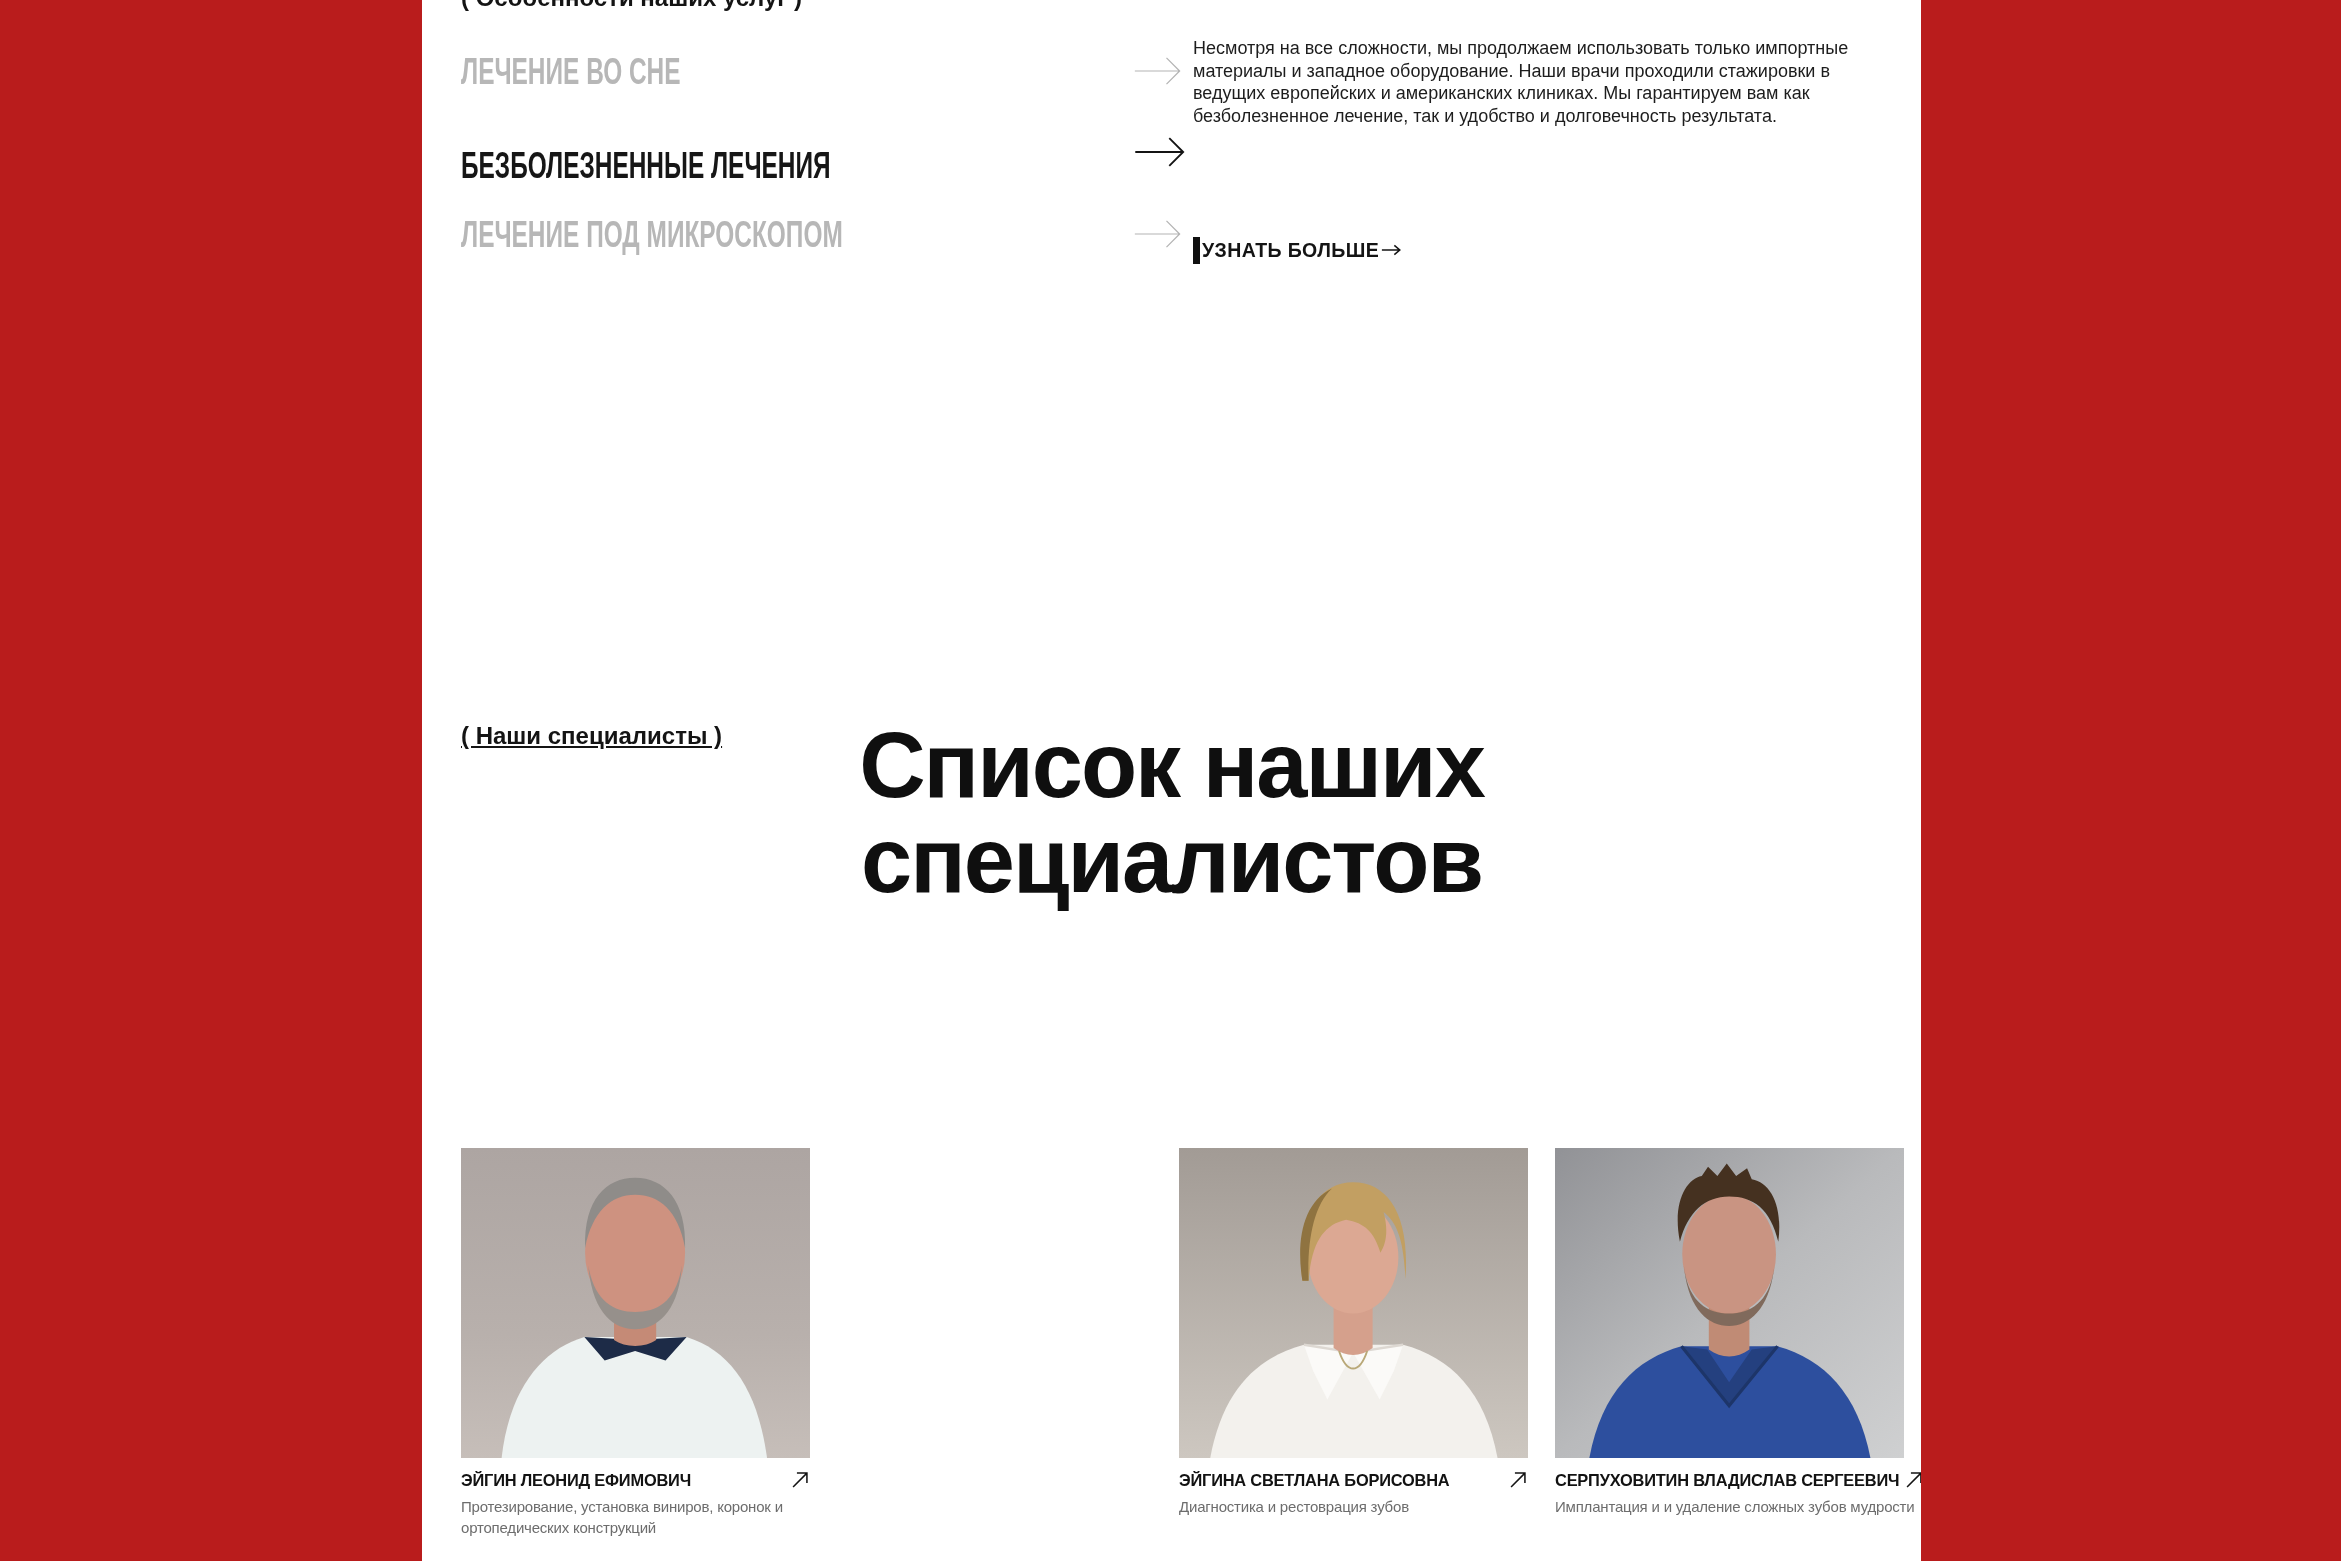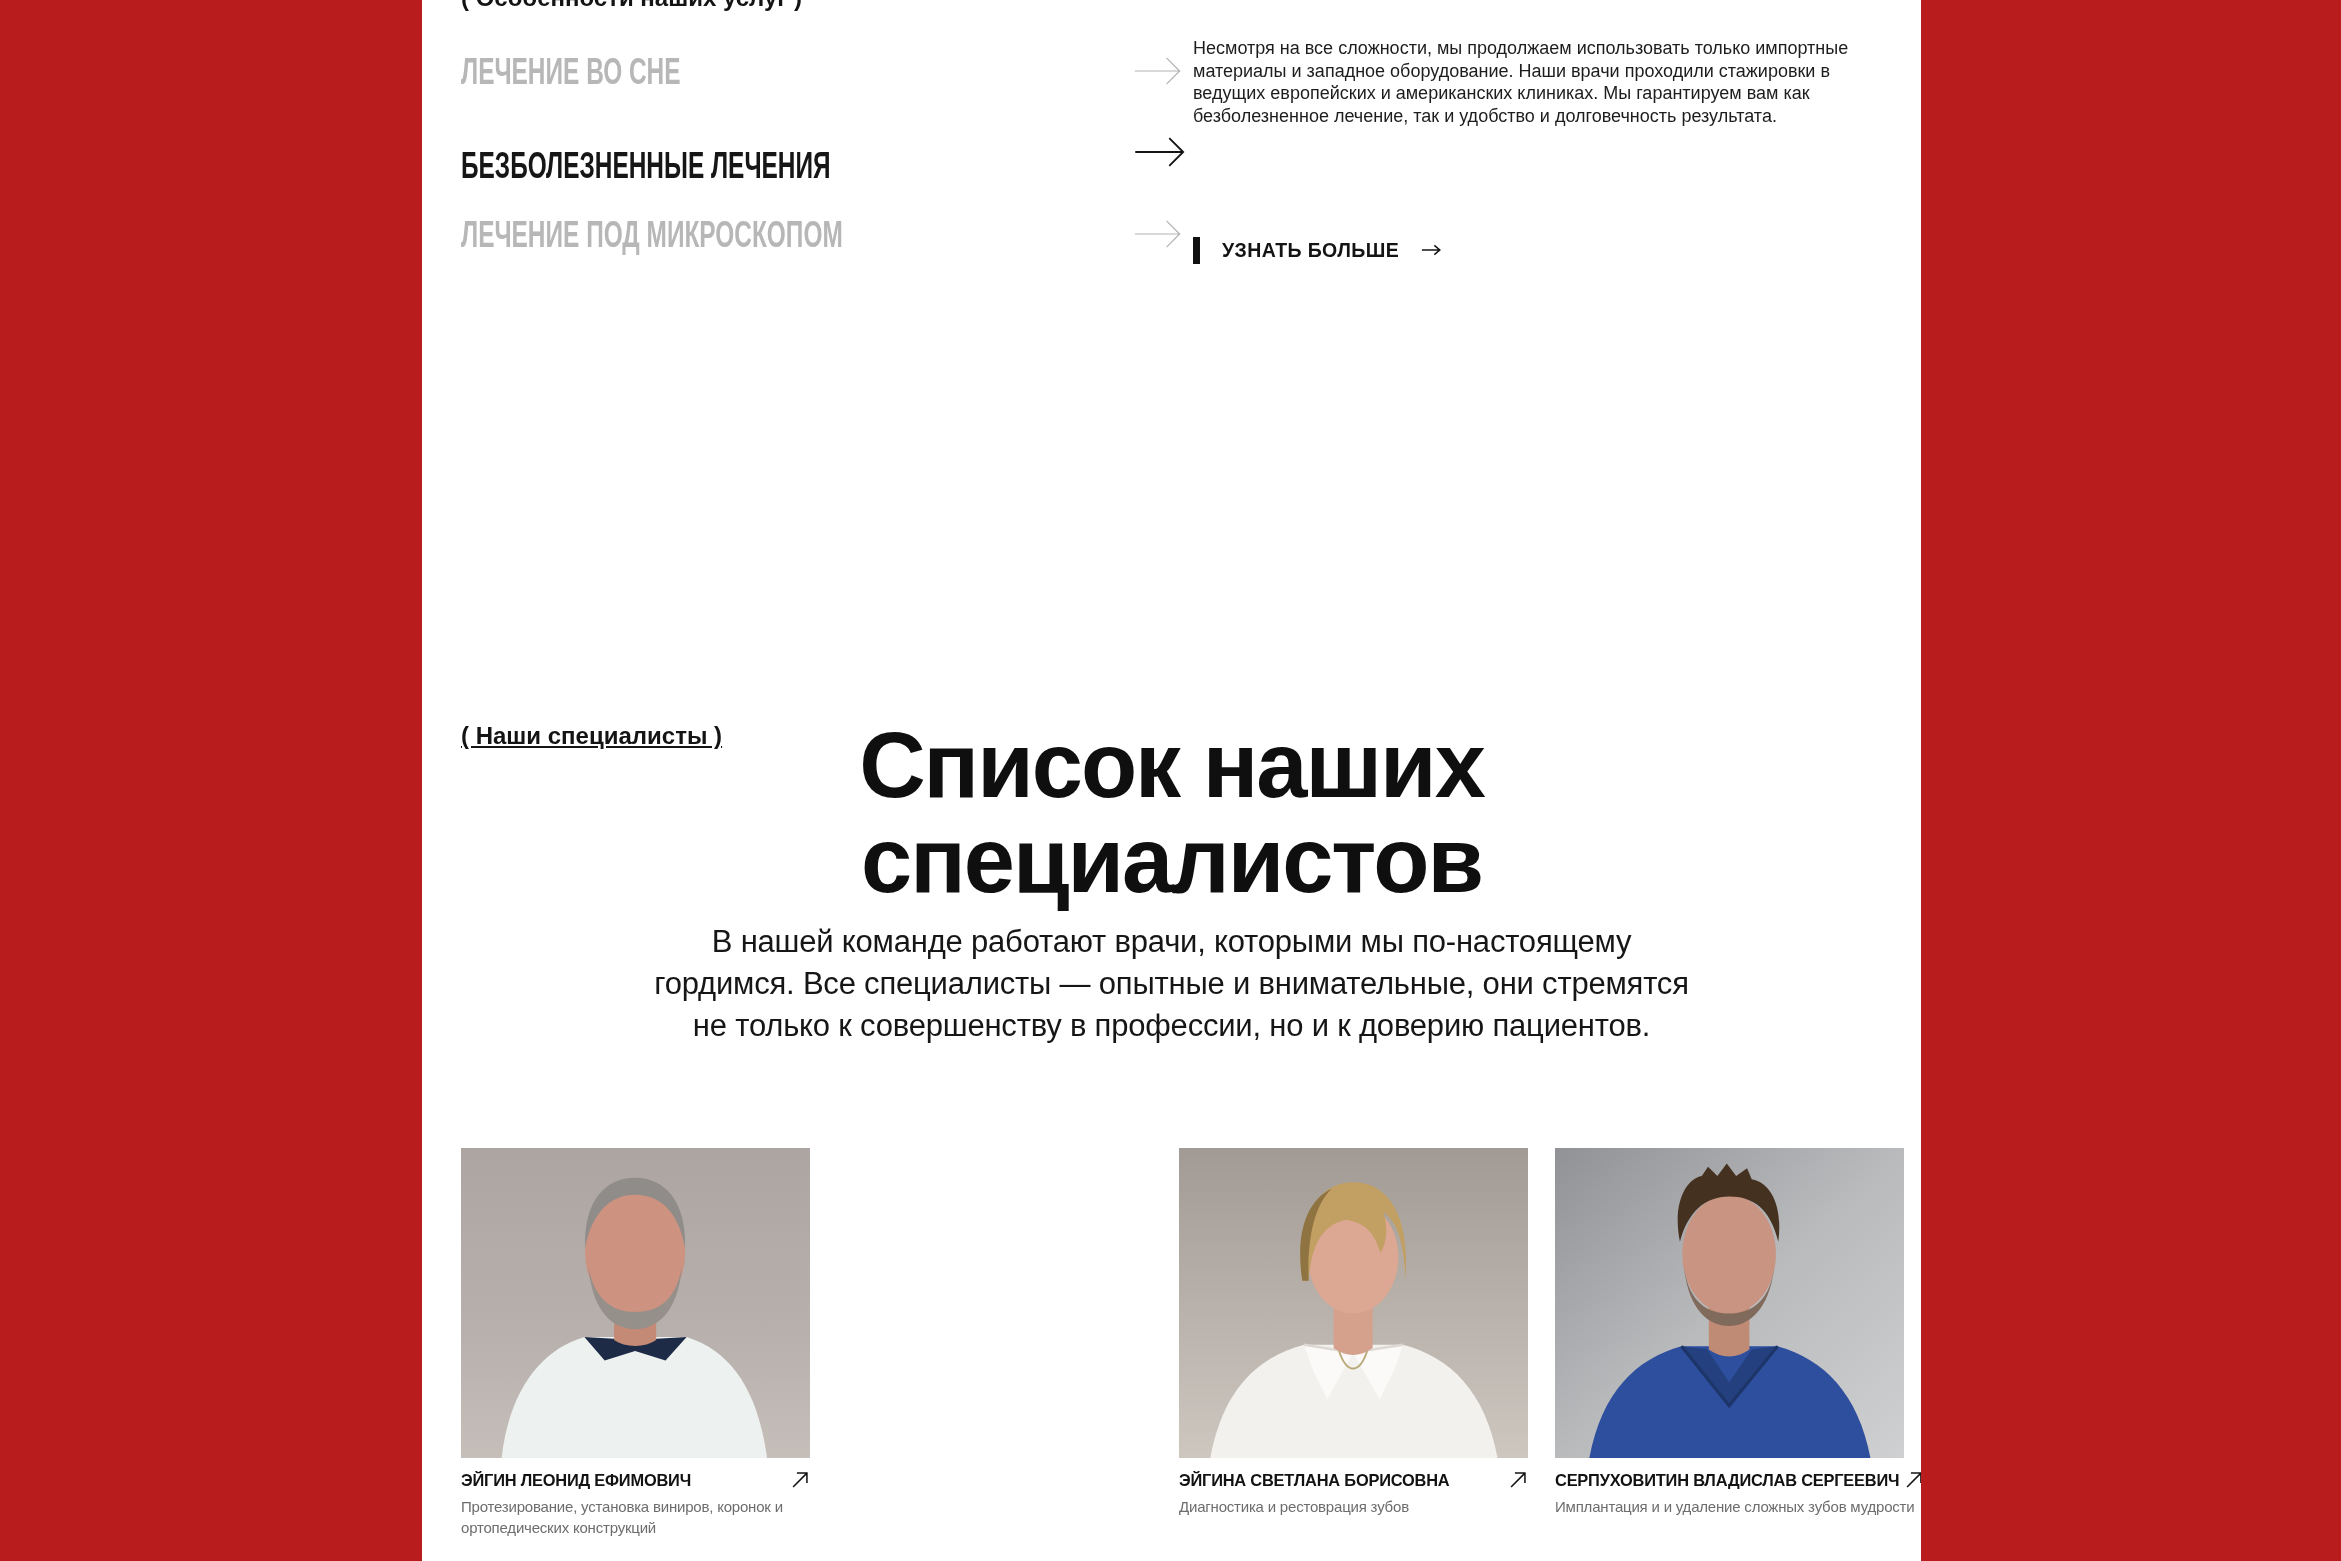--- a/index.html
+++ b/index.html
@@ -12,21 +12,21 @@
         font-weight:700;color:#141414;white-space:nowrap;}
   .service-item{position:absolute;left:39px;height:41px;white-space:nowrap;cursor:pointer;}
   .service-item .stretch{display:inline-block;transform:scaleX(0.66);transform-origin:left center;
         font-size:37px;line-height:41px;font-weight:600;letter-spacing:0;}
   .service-item.inactive .stretch{color:#b7b7b7;}
   .service-item.active .stretch{color:#161616;}
   .service-arrow{position:absolute;left:712px;width:48px;height:34px;}
   .service-arrow svg{display:block;}
   .intro-text{position:absolute;left:771px;top:37px;width:706px;font-size:18px;line-height:22.6px;
         color:#1d1d1d;letter-spacing:0;}
-  .learn-more{position:absolute;left:771px;top:237px;display:flex;align-items:center;gap:22px;cursor:pointer;}
+  .learn-more{position:absolute;left:771px;top:237px;display:flex;align-items:center;gap:2px;cursor:pointer;}
   .learn-more .bar{width:7px;height:26.5px;background:#101010;}
   .learn-more .lbl{font-size:19.5px;font-weight:600;letter-spacing:0.4px;color:#141414;white-space:nowrap;}
 
   
   .spec-label{position:absolute;left:39px;top:721px;font-size:24px;line-height:30px;font-weight:700;
         color:#141414;white-space:nowrap;text-decoration:underline;}
   .spec-title{position:absolute;left:0;top:718px;width:100%;text-align:center;font-size:92px;
         line-height:95px;font-weight:600;letter-spacing:-2px;color:#0f0f0f;}
   .spec-title .inner{display:inline-block;max-width:781px;}
   .spec-subtitle{position:absolute;left:50%;transform:translateX(-50%);top:921px;width:1046px;
@@ -90,21 +90,20 @@
         <path d="M1 9 H24 M17 3 L24 9 L17 15" fill="none" stroke="#141414" stroke-width="2"></path>
       </svg>
     </div>
 
     <div class="spec-label">( Наши специалисты )</div>
 
     <div class="spec-title">
       <span class="inner">Список наших специалистов</span>
     </div>
 
-    <div class="spec-subtitle">В нашей команде работают врачи, которыми мы по-настоящему гордимся. Все специалисты — опытные и внимательные, они стремятся не только к совершенству в профессии, но и к доверию пациентов.</div>
 
     <div class="cards">
 
       <div class="card c1">
         <div class="photo">
           <svg viewBox="0 0 447 397" preserveAspectRatio="none">
             <defs>
               <linearGradient id="g1" x1="0" y1="0" x2="0" y2="1">
                 <stop offset="0" stop-color="#ada5a2"></stop>
                   <stop offset="0.6" stop-color="#b8b0ac"></stop>

